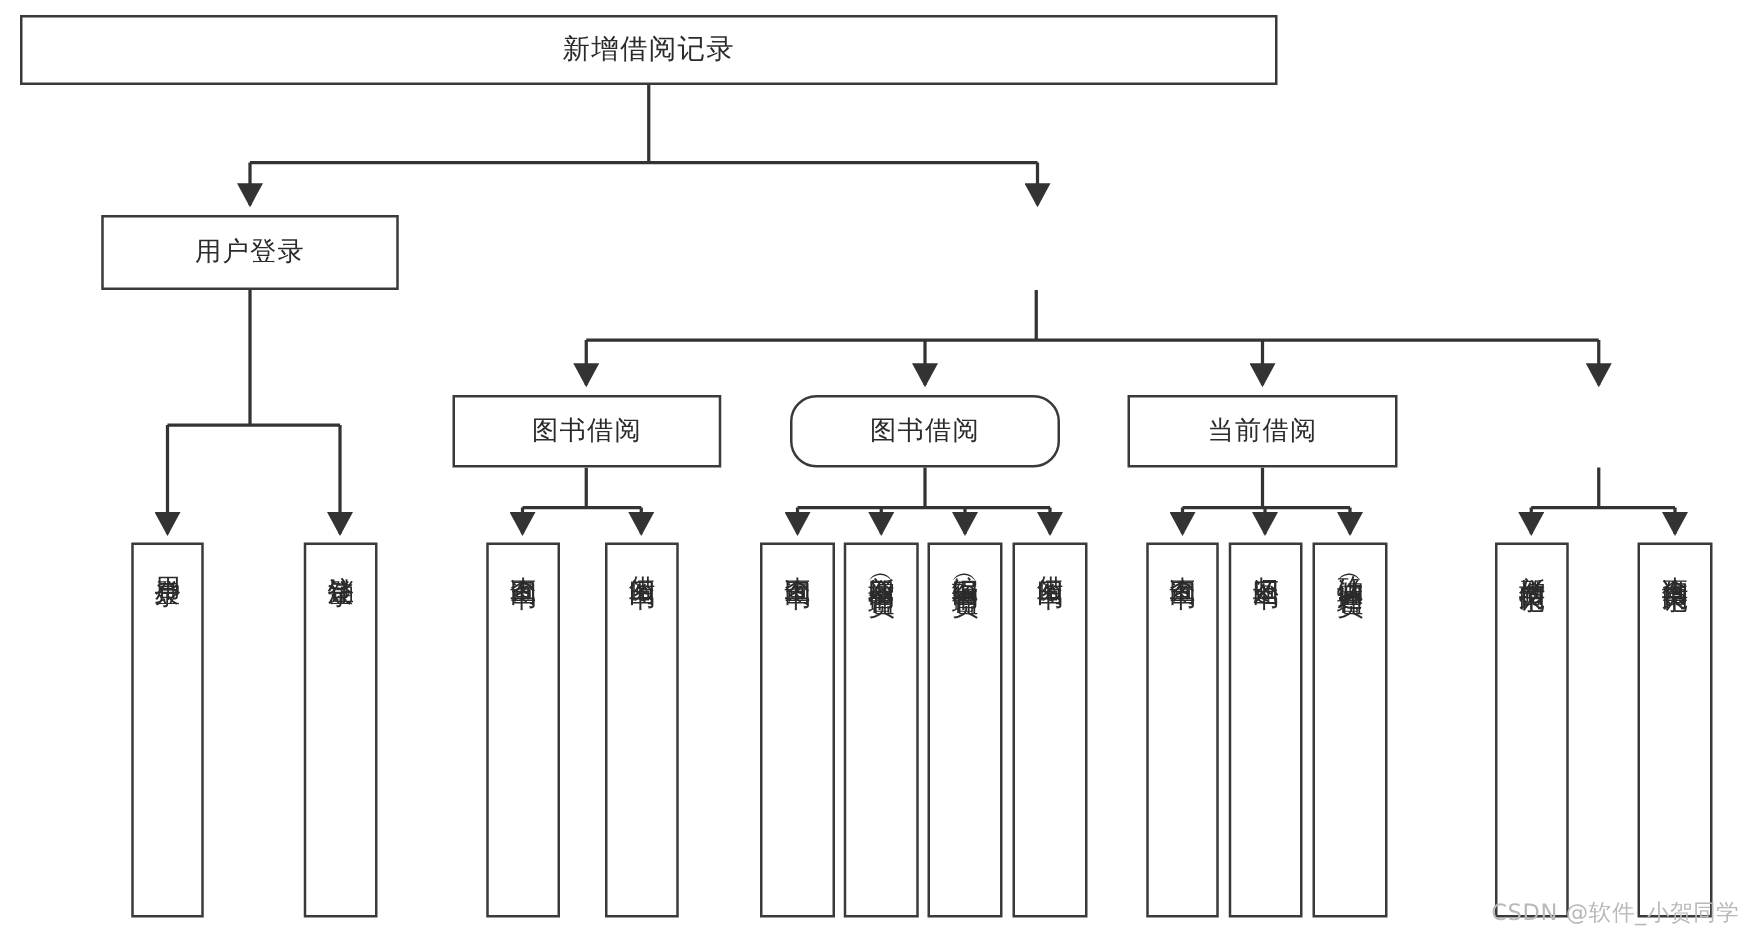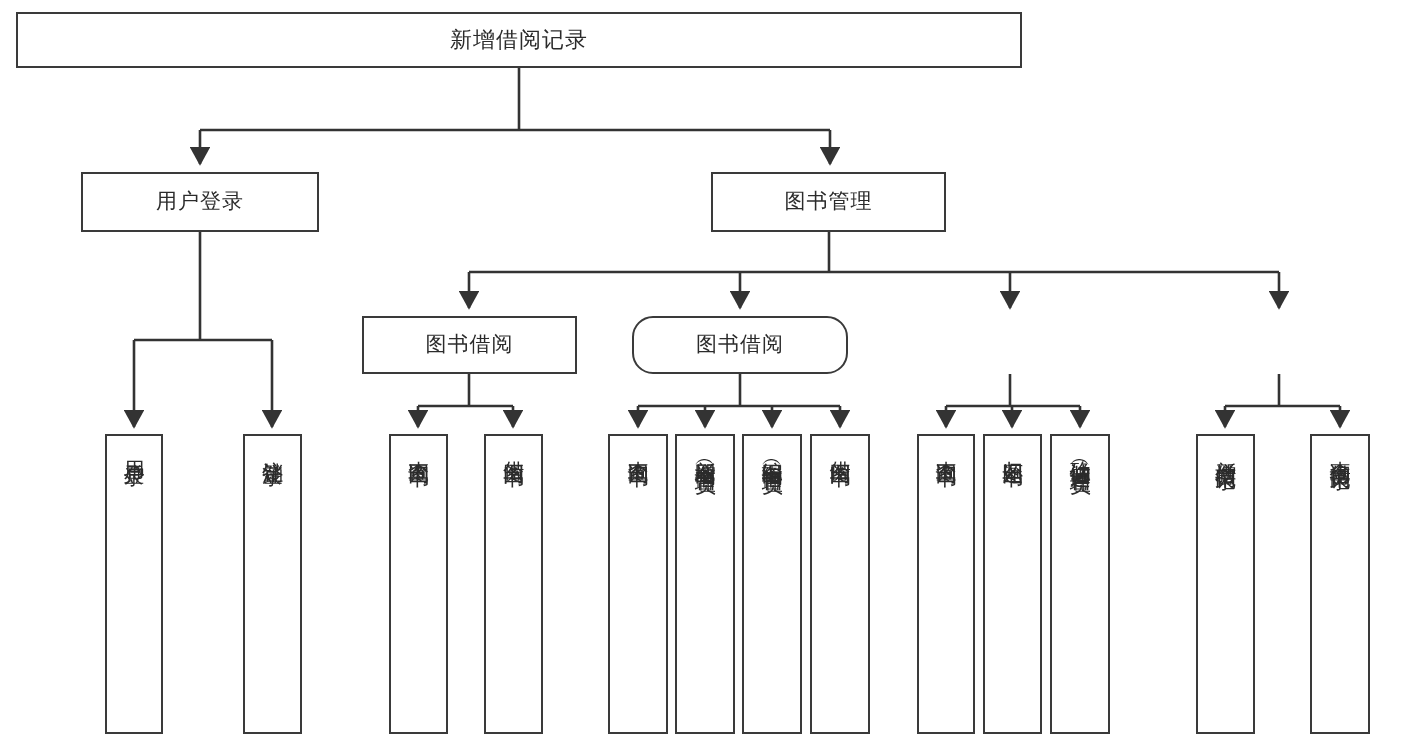--- a/index.html
+++ b/index.html
@@ -129,29 +129,29 @@
     </g>
   </svg>
 
   <div class="node horiz root" style="left:16px; top:12px; width:1006px; height:56px;">
     <span class="label">新增借阅记录</span>
   </div>
 
   <div class="node horiz" style="left:81px; top:172px; width:238px; height:60px;">
     <span class="label">用户登录</span>
   </div>
-  <div class="node horiz" style="left:711px; top:172px; width:235px; height:60px;">
-    <span class="label">图书管理</span>
-  </div>
 
   <div class="node horiz" style="left:362px; top:316px; width:215px; height:58px;">
     <span class="label">图书借阅</span>
   </div>
   <div class="node horiz" style="left:632px; top:316px; width:216px; height:58px;border-radius:21px;">
     <span class="label">图书借阅</span>
+  </div>
+  <div class="node horiz" style="left:902px; top:316px; width:216px; height:58px;">
+    <span class="label">当前借阅</span>
   </div>
 
   <div class="node vert" style="left:105px; top:434px; width:58px; height:300px;">
     <span class="label">用户登录</span>
   </div>
   <div class="node vert" style="left:243px; top:434px; width:59px; height:300px;">
     <span class="label">注销登录</span>
   </div>
 
   <div class="node vert" style="left:389px; top:434px; width:59px; height:300px;">
@@ -184,14 +184,15 @@
     <span class="label">确认归还（管理员）</span>
   </div>
 
   <div class="node vert" style="left:1196px; top:434px; width:59px; height:300px;">
     <span class="label">新增借阅记录</span>
   </div>
   <div class="node vert" style="left:1310px; top:434px; width:60px; height:300px;">
     <span class="label">查询借阅记录</span>
   </div>
 
+  <div class="watermark" style="left:1193px; top:718px;">CSDN @软件_小贺同学</div>
 
 </div>
 
 </body></html>

